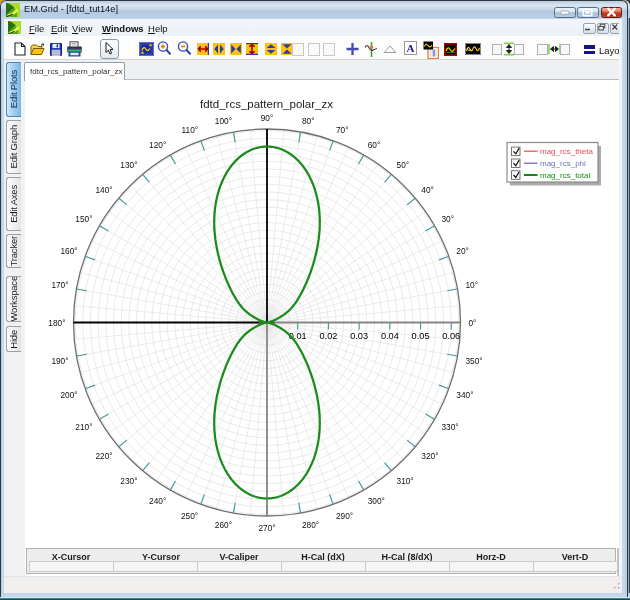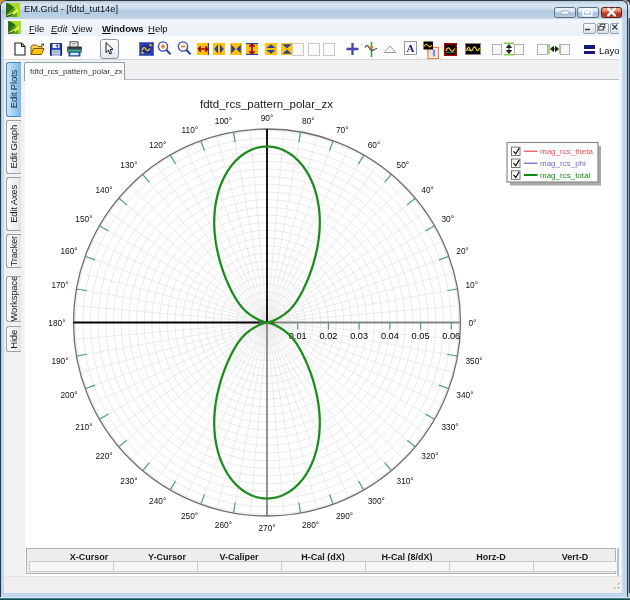--- a/index.html
+++ b/index.html
@@ -77,21 +77,21 @@
   </div>
   <div class="abs" id="menu">
       <svg class="abs" style="left:5px;top:2px" width="13" height="13" viewBox="0 0 14 14">
         <rect x="0" y="0" width="14" height="14" rx="1" fill="#5aa51e"></rect>
         <path d="M0 0H14V3Q8 3.5 4 8T0 14Z" fill="#2a6e14"></path>
         <path d="M14 0V14H11Q11.5 8 7.5 4T0 0Z" fill="#a8dc28"></path>
         <path d="M1 13Q7 12 11.5 6.5" fill="none" stroke="#e8f845" stroke-width="2.6"></path>
         <path d="M0.5 13.5Q4 13 7 11" fill="none" stroke="#17500e" stroke-width="1.4"></path>
       </svg>
       <span class="mi" style="left:26px;"><u>F</u>ile</span>
-      <span class="mi" style="left:48px;font-style:italic;"><u>E</u>dit</span>
+      <span class="mi" style="left:48px;"><u>E</u>dit</span>
       <span class="mi" style="left:69px;"><u>V</u>iew</span>
       <span class="mi" style="left:99px;font-weight:bold;"><u>W</u>indows</span>
       <span class="mi" style="left:145px;"><u>H</u>elp</span>
       <div class="abs mdibtn" style="left:580px;">
         <svg width="10" height="9" viewBox="0 0 10 9">
           <path d="M2 6.5h5" stroke="#444" stroke-width="1.4"></path>
         </svg>
       </div>
       <div class="abs mdibtn" style="left:593.5px;">
         <svg width="10" height="9" viewBox="0 0 10 9">
@@ -252,23 +252,23 @@
         </div>
         <div class="vtab" style="top:266px;height:26px;">
           <span>Hide</span>
         </div>
       </div>
     <div class="abs" id="tstrip">
         <div id="tab1">fdtd_rcs_pattern_polar_zx</div>
       </div>
     <div class="abs" id="plotbg"></div>
     <div class="abs" id="ctab">
-        <div class="chd" style="left:20px;text-decoration:underline;">X-Cursor</div>
+        <div class="chd" style="left:2px;text-decoration:underline;">X-Cursor</div>
         <div class="ccell" style="left:2px;"></div>
-        <div class="chd" style="left:98px;">Y-Cursor</div>
+        <div class="chd" style="left:92px;">Y-Cursor</div>
         <div class="ccell" style="left:86px;"></div>
         <div class="chd" style="left:170px;">V-Caliper</div>
         <div class="ccell" style="left:170px;"></div>
         <div class="chd" style="left:254px;">H-Cal (dX)</div>
         <div class="ccell" style="left:254px;"></div>
         <div class="chd" style="left:338px;">H-Cal (8/dX)</div>
         <div class="ccell" style="left:338px;"></div>
         <div class="chd" style="left:422px;">Horz-D</div>
         <div class="ccell" style="left:422px;"></div>
         <div class="chd" style="left:506px;">Vert-D</div>

